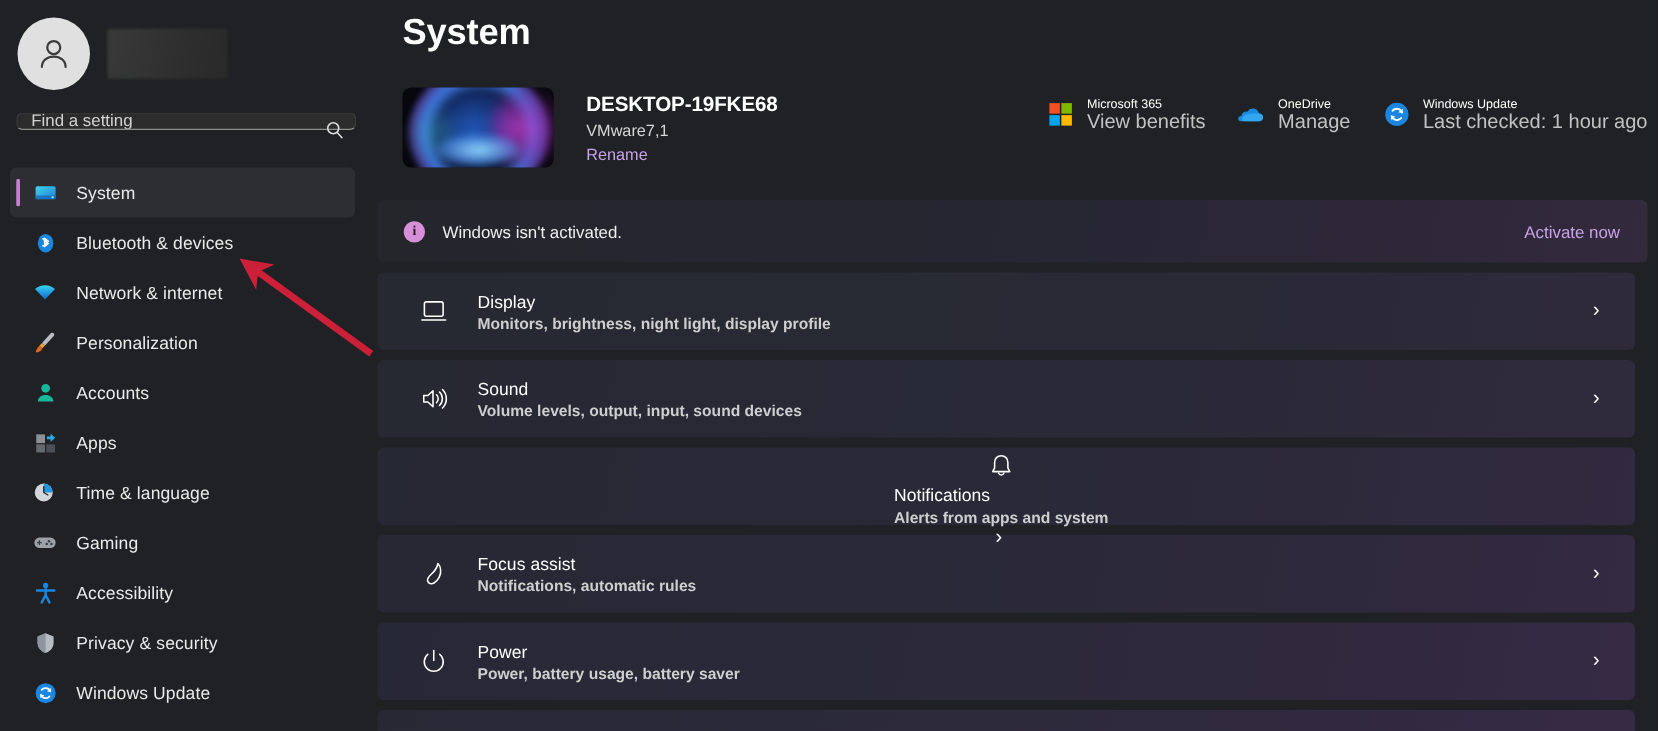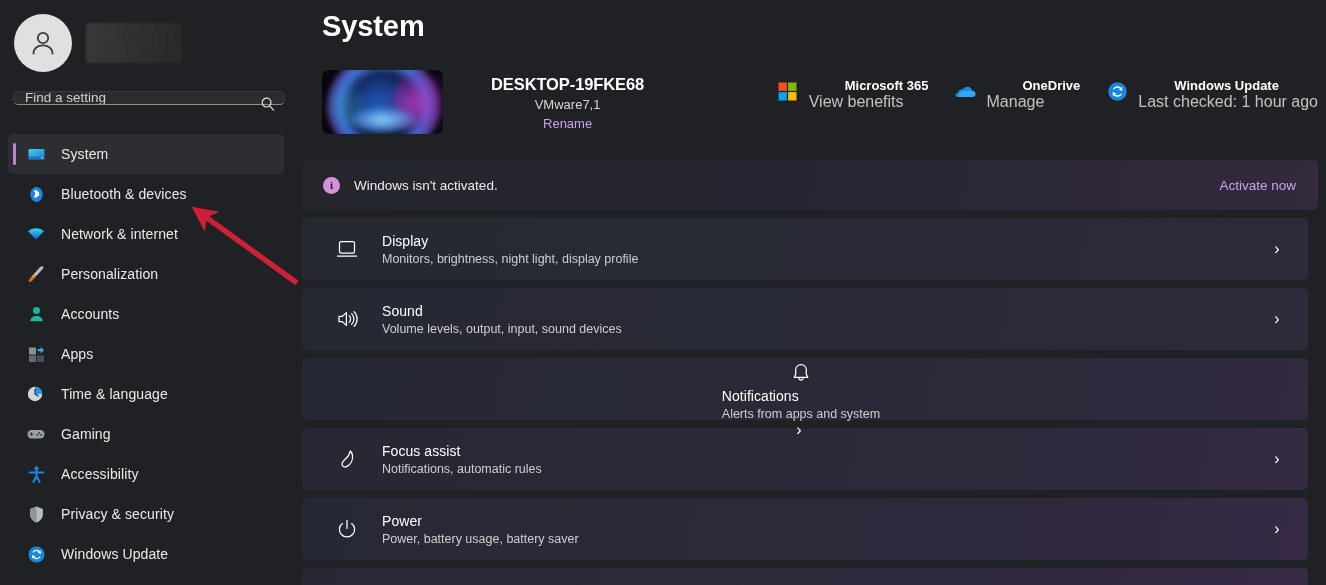--- a/index.html
+++ b/index.html
@@ -194,21 +194,21 @@
   .wp-glow-e {
     position: absolute;
     left: 2px; top: 58%;
     width: 40px; height: 48px;
     transform: translateY(-50%);
     border-radius: 50%;
     background: radial-gradient(ellipse at 60% 50%, rgba(60,190,180,.35) 0%, rgba(0,0,0,0) 72%);
     filter: blur(5px);
   }
 
-  .device-text { margin-left: 48px; padding-top: 5px; text-align: center; }
+  .device-text { margin-left: 26px; padding-top: 5px; }
   .device-name {
     font-size: 16.5px;
     font-weight: bold;
     color: #ffffff;
     letter-spacing: -.1px;
   }
   .device-model {
     font-size: 13px;
     color: #d6d6d6;
     margin-top: 3px;
@@ -235,25 +235,24 @@
     margin-left: 26px;
   }
   .status-icon {
     width: 22px; height: 22px;
     flex: 0 0 22px;
     margin-right: 10px;
     margin-top: 2px;
     display: flex; align-items: center; justify-content: center;
   }
   .status-title {
-    font-size: 13px;
-    font-weight: bold;
+    font-size: 10px;
+    font-weight: normal;
     color: #ffffff;
     white-space: nowrap;
-    margin-left: 36px;
   }
   .status-sub {
     font-size: 16px;
     color: #c2c2c2;
     margin-top: 0;
     white-space: nowrap;
     cursor: pointer;
   }
 
   
@@ -318,20 +317,21 @@
   .card-text { flex: 1; }
   .card-title {
     font-size: 14px;
     color: #ffffff;
     letter-spacing: .05px;
   }
   .card-sub {
     font-size: 12.5px;
     color: #cfcfcf;
     margin-top: 3px;
+    font-weight: bold;
   }
   .card-chevron {
     width: 18px; height: 18px;
     display: flex; align-items: center; justify-content: center;
     color: #ffffff;
     flex: 0 0 18px;
     margin-right: 4px;
   }
 
   

